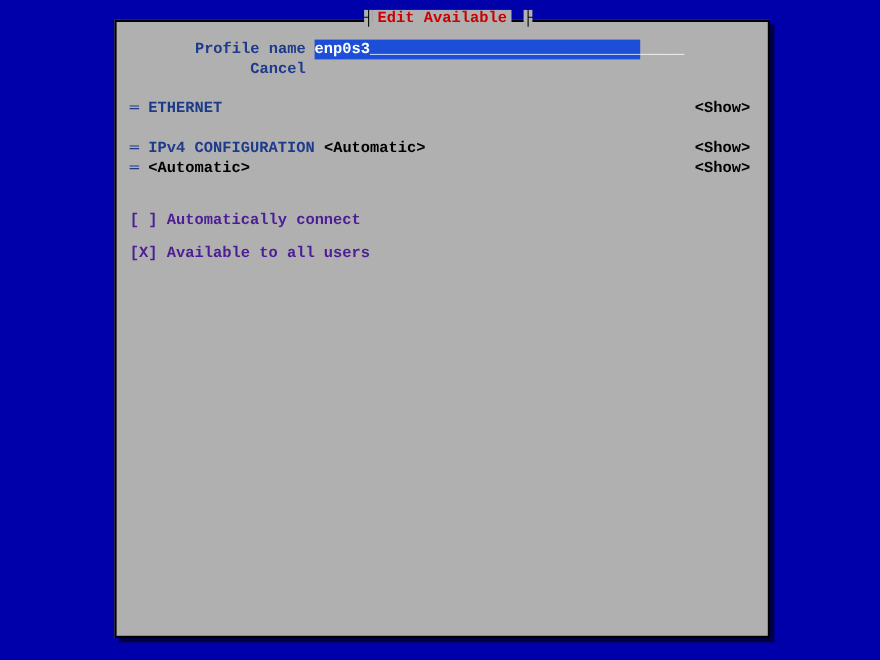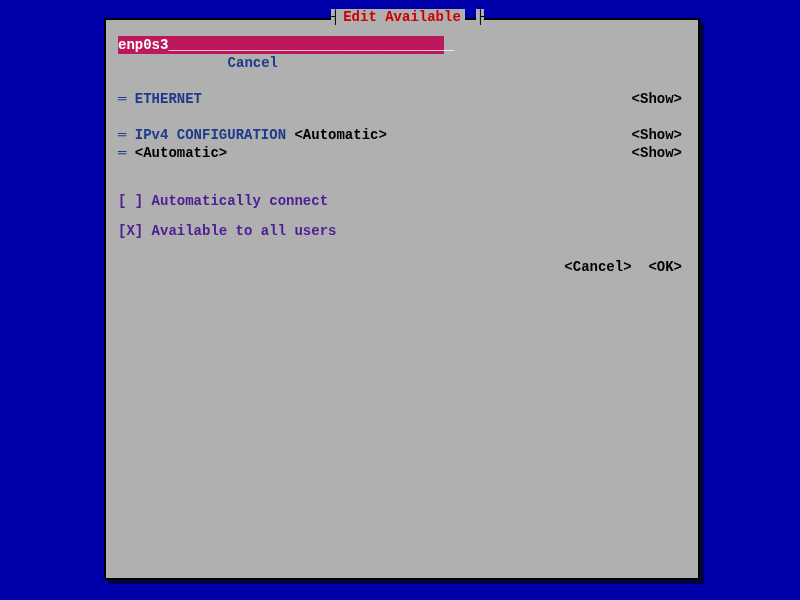--- a/index.html
+++ b/index.html
@@ -67,24 +67,24 @@
       text-align: right;
       padding-right: 8px;
     }
     .profile-label {
       width: 168px;
     }
     .device-label {
       width: 168px;
     }
     .input-field {
-      background: #be185d;
+      background: #1d4ed8;
       color: #fff;
       padding: 0 0px;
-      width: 326px;
+      width: 296px;
       text-align: right;
     }
     .spacer {
       height: 18px;
     }
     .section-line {
       display: flex;
       height: 18px;
       line-height: 18px;
       align-items: center;
@@ -123,20 +123,21 @@
 <div class="dialog">
   <div class="title-bar">
     <span class="title-rule title-rule-left">┤</span>
     <span class="title-text">Edit Available</span>
     <span class="title-rule title-rule-right">├</span>
   </div>
 
   <div class="content">
 
     <div class="row">
+      <span class="label-right profile-label">Profile name</span>
       <span class="input-field">enp0s3__________________________________</span>
     </div>
 
     <div class="row">
       <span class="label-right device-label">Cancel</span>
     </div>
 
     <div class="spacer"></div>
 
     <div class="section-line">
@@ -158,19 +159,15 @@
       <span class="section-label">═</span>
       <span class="value-text">&nbsp;<span>&lt;Automatic&gt;</span></span>
       <span class="show-btn">&lt;Show&gt;</span>
     </div>
 
     <div class="spacer"></div>
 
     <div class="checkbox-line">[ ] Automatically connect</div>
     <div class="checkbox-line">[X] Available to all users</div>
 
-    <div class="action-buttons">
-      <span class="action-btn">&lt;Cancel&gt;</span>
-      <span class="action-btn">&nbsp;<span>&lt;OK&gt;</span></span>
-    </div>
 
   </div>
 </div>
 
 </body></html>

